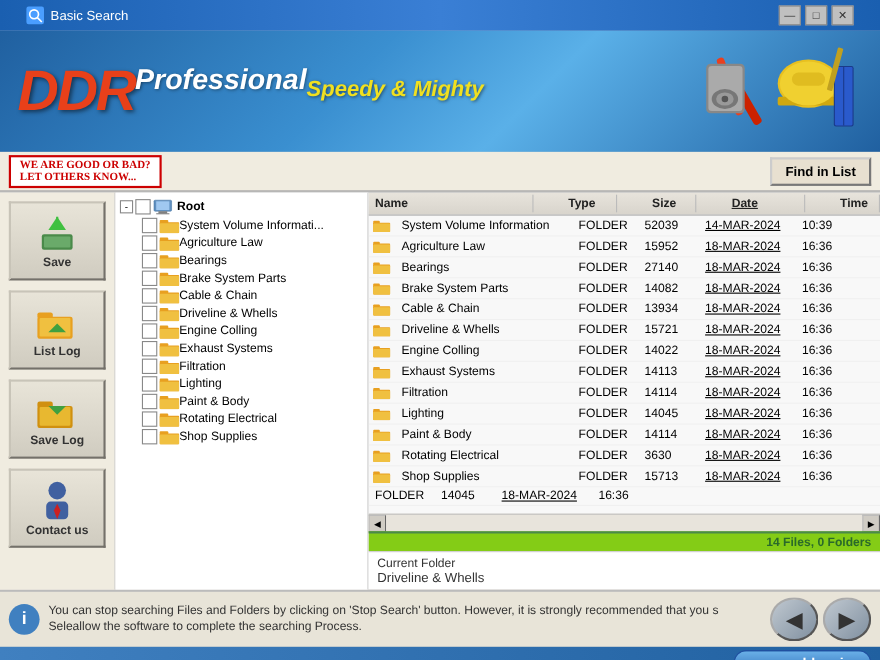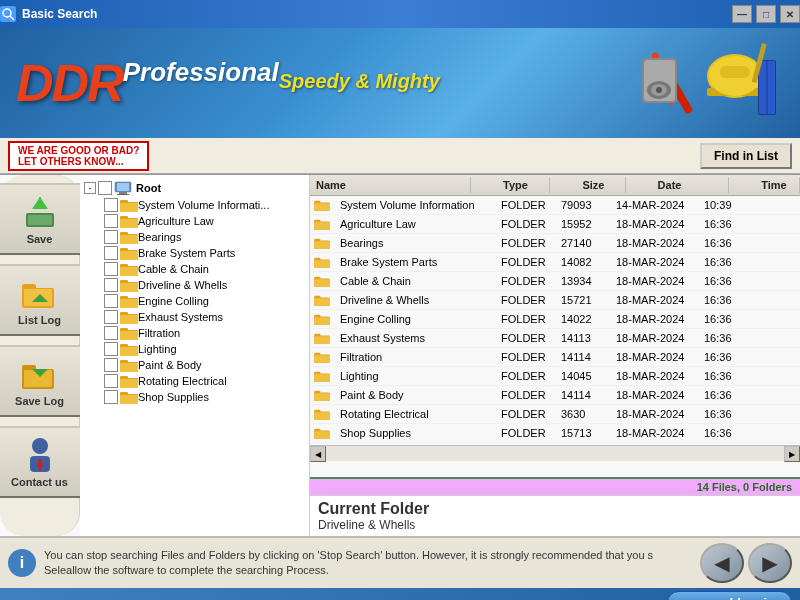--- a/index.html
+++ b/index.html
@@ -4,24 +4,24 @@
   <style>
     * { box-sizing: border-box; margin: 0; padding: 0; }
     body { width: 800px; height: 600px; overflow: hidden; font-family: Arial, sans-serif; font-size: 12px; background: #d4d0c8; }
 
     
     .titlebar {
       background: linear-gradient(to right, #1a5fb0, #3a7fd5, #1a5fb0);
       height: 28px;
       display: flex;
       align-items: center;
-      padding: 0 0;
+      padding: 0 24px;
       color: white;
       font-size: 12px;
-      font-weight: bold;
+      font-weight: normal;
       user-select: none;
     }
     .titlebar-icon { width: 16px; height: 16px; margin-right: 6px; background: #4a9eff; border-radius: 2px; display: flex; align-items: center; justify-content: center; font-size: 10px; color: white; }
     .titlebar-title { flex: 1; }
     .titlebar-controls { display: flex; gap: 4px; }
     .titlebar-btn { width: 20px; height: 18px; background: #c0c0c0; border: 1px solid #888; display: flex; align-items: center; justify-content: center; font-size: 10px; cursor: pointer; color: #333; }
     .titlebar-btn.close { background: #c0c0c0; }
 
     
     .header-banner {
@@ -50,20 +50,21 @@
       justify-content: space-between;
     }
     .feedback-badge {
       background: white;
       border: 2px solid #cc0000;
       padding: 2px 8px;
       font-size: 10px;
       font-weight: bold;
       color: #cc0000;
       cursor: pointer;
+      font-family: Liberation Serif, serif;
     }
     .feedback-badge .top-line { color: #cc0000; }
     .feedback-badge .bot-line { color: #cc0000; }
     .find-btn {
       background: #e8e0d0;
       border: 2px outset #ccc;
       padding: 4px 12px;
       font-size: 12px;
       cursor: pointer;
       font-weight: bold;
@@ -72,29 +73,28 @@
     
     .main-content {
       display: flex;
       height: 362px;
       background: #f8f8f8;
       border-top: 1px solid #999;
     }
 
     
     .left-sidebar {
-      width: 80px;
+      width: 105px;
       background: #f0ece0;
       border-right: 1px solid #ccc;
       display: flex;
       flex-direction: column;
       align-items: center;
       padding: 8px 4px;
       gap: 9px;
-      border-radius: 24px;
     }
     .sidebar-btn {
       width: 88px;
       height: 72px;
       background: linear-gradient(to bottom, #e8e4d8, #d0ccc0);
       border: 2px outset #c8c4b8;
       display: flex;
       flex-direction: column;
       align-items: center;
       justify-content: center;
@@ -148,21 +148,21 @@
     .file-list-header-cell {
       font-size: 11px;
       font-weight: bold;
       padding: 2px 6px;
       border-right: 1px solid #bbb;
       color: #222;
     }
     .col-name { width: 185px; }
     .col-type { width: 60px; }
     .col-size { width: 55px; }
-    .col-date { width: 88px; }
+    .col-date { width: 88px; text-decoration: underline; }
     .col-time { width: 50px; }
 
     .file-list-body {
       flex: 1;
       overflow-y: auto;
       overflow-x: auto;
     }
     .file-row {
       display: flex;
       align-items: center;
@@ -179,28 +179,27 @@
     .file-icon-cell {
       width: 185px;
       display: flex;
       align-items: center;
       gap: 4px;
       padding: 1px 4px;
     }
     .file-folder-icon { width: 16px; height: 12px; flex-shrink: 0; }
 
     .file-list-footer {
-      background: #f0abfc;
+      background: #84cc16;
       border-top: 2px solid #4a8a4a;
       padding: 2px 8px;
       display: flex;
       justify-content: flex-end;
       align-items: center;
       flex-shrink: 0;
-      margin-top: 16px;
     }
     .file-count { font-size: 11px; color: #2a6a2a; font-weight: bold; }
 
     
     .hscroll-row {
       display: flex;
       background: #e0dcd4;
       border-top: 1px solid #bbb;
       height: 16px;
       flex-shrink: 0;
@@ -208,21 +207,21 @@
     .hscroll-btn { width: 16px; height: 16px; background: #d0ccc4; border: 1px outset #bbb; display: flex; align-items: center; justify-content: center; font-size: 8px; cursor: pointer; }
     .hscroll-track { flex: 1; background: #e8e4dc; }
 
     
     .current-folder-panel {
       background: white;
       border-top: 1px solid #ccc;
       padding: 4px 8px;
       flex-shrink: 0;
     }
-    .current-folder-label { font-size: 16px; font-weight: bold; color: #333; }
+    .current-folder-label { font-size: 11px; font-weight: normal; color: #333; }
     .current-folder-path { font-size: 12px; color: #333; }
 
     
     .status-bar {
       background: #e8e4d8;
       border-top: 2px solid #bbb;
       height: 52px;
       display: flex;
       align-items: center;
       padding: 0 8px;
@@ -517,21 +516,21 @@
           <div class="file-row">
       <div class="file-icon-cell">
         <svg class="file-folder-icon" viewBox="0 0 18 14">
           <rect x="0" y="4" width="18" height="10" rx="1" fill="#e8a020"></rect>
           <rect x="0" y="2" width="7" height="4" rx="1" fill="#e8a020"></rect>
           <rect x="0" y="5" width="18" height="9" rx="1" fill="#f0c040"></rect>
         </svg>
         <span class="file-cell">System Volume Information</span>
       </div>
       <span class="file-cell col-type">FOLDER</span>
-      <span class="file-cell col-size">79093</span>
+      <span class="file-cell col-size">52039</span>
       <span class="file-cell col-date">14-MAR-2024</span>
       <span class="file-cell col-time">10:39</span>
     </div>
           <div class="file-row">
       <div class="file-icon-cell">
         <svg class="file-folder-icon" viewBox="0 0 18 14">
           <rect x="0" y="4" width="18" height="10" rx="1" fill="#e8a020"></rect>
           <rect x="0" y="2" width="7" height="4" rx="1" fill="#e8a020"></rect>
           <rect x="0" y="5" width="18" height="9" rx="1" fill="#f0c040"></rect>
         </svg>

